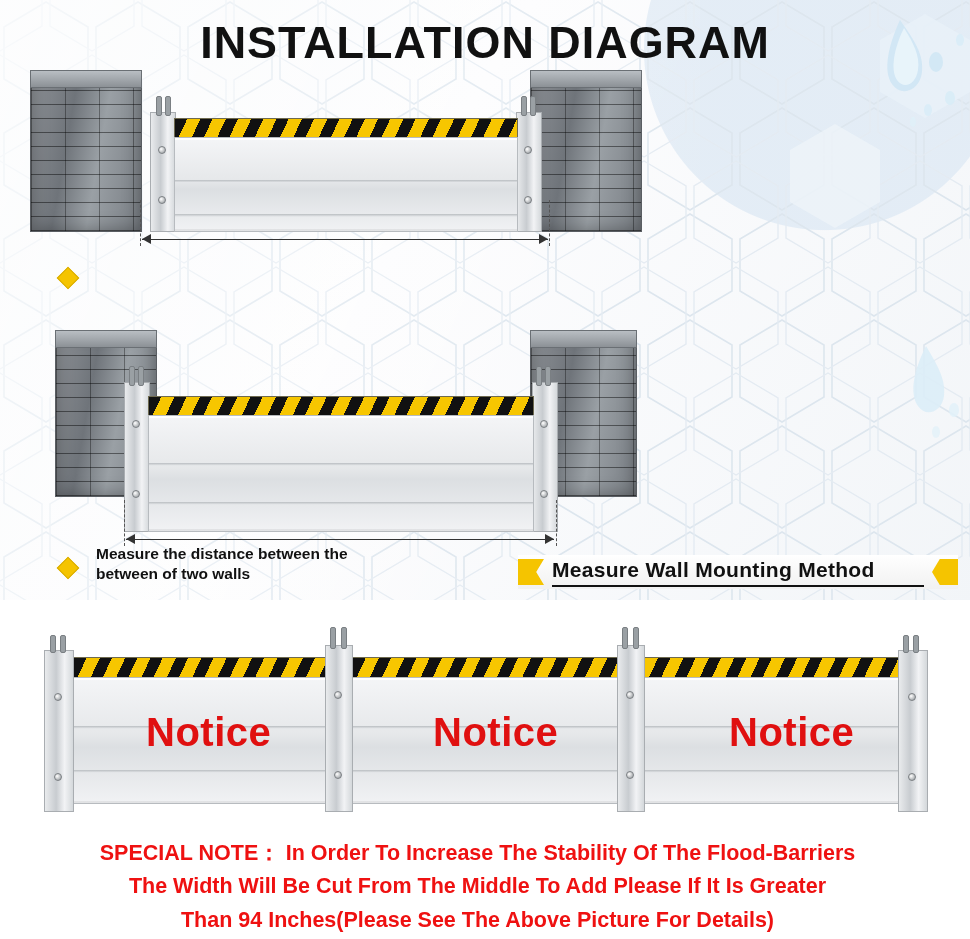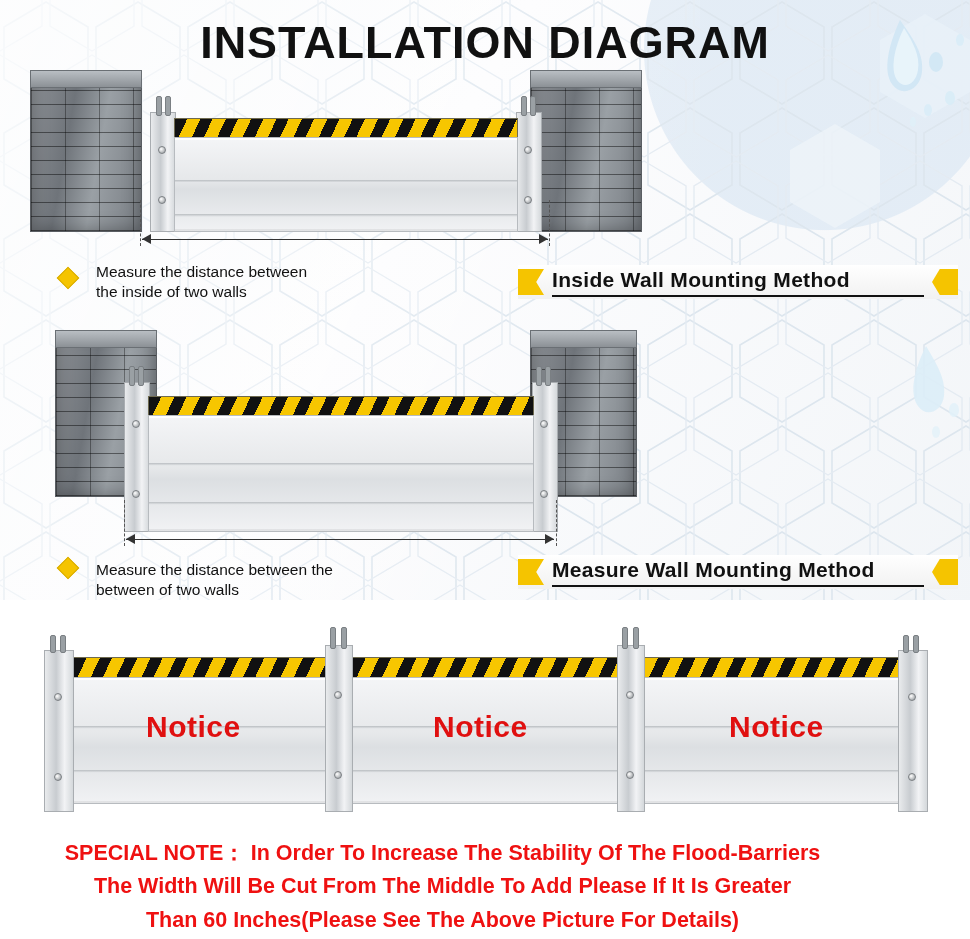--- a/index.html
+++ b/index.html
@@ -120,28 +120,28 @@
   .banner .btxt{
     position:absolute;left:34px;top:3px;right:34px;
     font-size:21px;font-weight:bold;color:#111;letter-spacing:.3px;white-space:nowrap;
   }
   .banner .uline{
     position:absolute;left:34px;right:34px;bottom:2px;height:2px;background:#111;
   }
 
   
   .notice{
-    position:absolute;color:#e01010;font-weight:bold;font-size:30px;
+    position:absolute;color:#e01010;font-weight:bold;font-size:40px;
     letter-spacing:.5px;
   }
 
   
   .special{
     position:absolute;left:0;width:885px;text-align:center;
-    color:#ef1111;font-weight:bold;font-size:21.5px;line-height:1.55;
+    color:#ef1111;font-weight:bold;font-size:21.5px;line-height:1.55;padding-left:35px;
   }
 
   
   .splash{position:absolute;}
 </style>
 </head>
 <body>
 
 <div class="page">
 
@@ -219,32 +219,21 @@
       <div class="seam" style="top:76px;"></div>
     </div>
 
     <div class="dashed" style="left:140px;top:200px;height:46px;"></div>
     <div class="dashed" style="left:549px;top:200px;height:46px;"></div>
     <div class="dimline" style="left:142px;top:239px;width:406px;"></div>
     <div class="arrowL" style="left:142px;top:234px;"></div>
     <div class="arrowR" style="left:539px;top:234px;"></div>
 
     <div class="diamond" style="left:60px;top:270px;"></div>
-    <div class="callout" style="left:96px;top:262px;width:330px;">
-      <div>Measure the distance between</div>
-      <div>the inside of two walls</div>
-    </div>
-
-    <div class="banner" style="left:518px;top:265px;width:440px;">
-      <div class="bar"></div>
-      <div class="ytag"></div>
-      <div class="ytail"></div>
-      <div class="btxt">Inside Wall  Mounting Method</div>
-      <div class="uline"></div>
-    </div>
+
   </div>
 
   <div class="abs" style="left:0;top:300px;width:970px;height:300px;">
 
     <div class="brick" style="left:55px;top:30px;width:100px;height:165px;">
       <div class="top"></div>
     </div>
     <div class="brick" style="left:530px;top:30px;width:105px;height:165px;">
       <div class="top"></div>
     </div>
@@ -267,21 +256,21 @@
       <div class="seam" style="top:86px;"></div>
     </div>
 
     <div class="dashed" style="left:124px;top:200px;height:46px;"></div>
     <div class="dashed" style="left:556px;top:200px;height:46px;"></div>
     <div class="dimline" style="left:126px;top:239px;width:428px;"></div>
     <div class="arrowL" style="left:126px;top:234px;"></div>
     <div class="arrowR" style="left:545px;top:234px;"></div>
 
     <div class="diamond" style="left:60px;top:260px;"></div>
-    <div class="callout" style="left:96px;top:260px;width:370px;">
+    <div class="callout" style="left:96px;top:244px;width:370px;font-weight:bold;">
       <div>Measure the distance between the</div>
       <div>between of two walls</div>
     </div>
 
     <div class="banner" style="left:518px;top:255px;width:440px;">
       <div class="bar"></div>
       <div class="ytag"></div>
       <div class="ytail"></div>
       <div class="btxt">Measure Wall  Mounting Method</div>
       <div class="uline"></div>
@@ -322,16 +311,16 @@
     <div class="bolt" style="left:626px;top:156px;"></div>
 
     <div class="notice" style="left:146px;top:95px;">Notice</div>
     <div class="notice" style="left:433px;top:95px;">Notice</div>
     <div class="notice" style="left:729px;top:95px;">Notice</div>
   </div>
 
   <div class="special" style="top:837px;">
     <div>SPECIAL NOTE：   In Order To Increase The Stability Of The Flood-Barriers</div>
     <div>The Width Will Be Cut From The Middle To Add Please If It Is Greater</div>
-    <div>Than 60 Inches(Please See The Above Picture For Details)</div>
+    <div>Than 94 Inches(Please See The Above Picture For Details)</div>
   </div>
 
 </div>
 
 </body></html>

